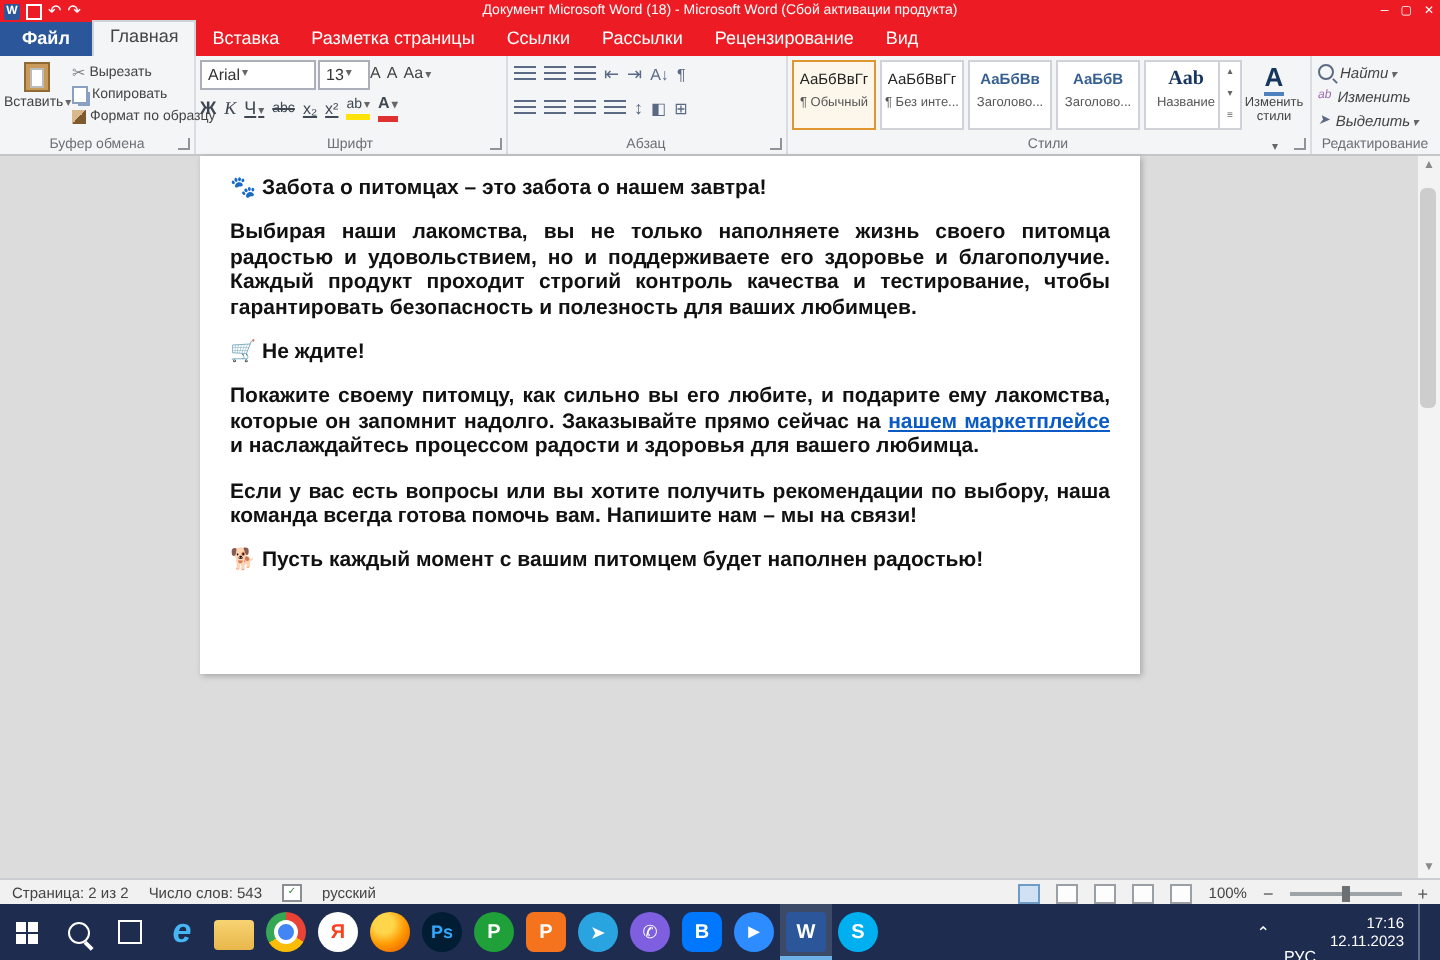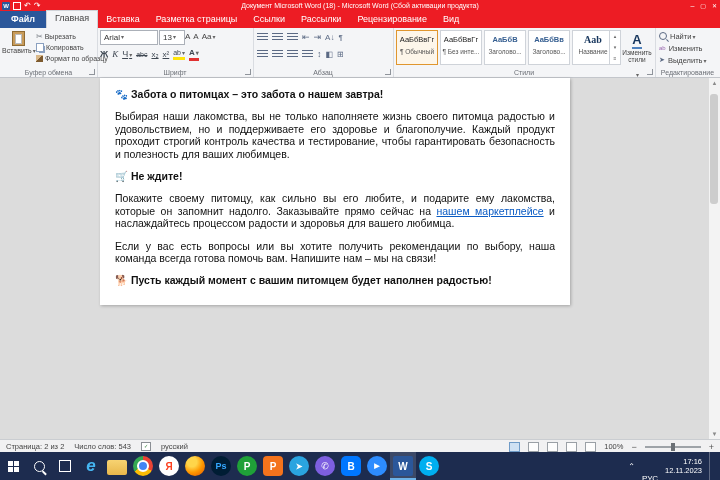--- a/index.html
+++ b/index.html
@@ -87,31 +87,31 @@
     background:#fff;font-size:5px;color:#666;text-align:center;line-height:11px;}
   .chgsty{position:absolute;left:229px;top:2px;width:30px;text-align:center;color:#444;}
   .chgsty .bigA{font-size:13px;font-weight:bold;color:#17365d;border-bottom:2px solid #4f81bd;
     display:inline-block;line-height:14px;}
   .chgsty .lbl{font-size:6.5px;line-height:7px;}
 
   
   .g-edit{left:655px;width:65px;}
   .erow{display:flex;align-items:center;gap:3px;height:12px;font-size:7.5px;color:#444;
     padding-left:4px;white-space:nowrap;}
-  .erows{position:absolute;left:0;top:2px;}
+  .erows{position:absolute;left:0;top:2px;font-style:italic;}
   .mag{width:6px;height:6px;border:1px solid #5b6a84;border-radius:50%;position:relative;}
   .mag::after{content:"";position:absolute;right:-3px;bottom:-2px;width:3px;height:1px;background:#5b6a84;transform:rotate(45deg);}
   .abic{font-size:6px;color:#9a6ab0;}
   .selic{font-size:7px;color:#5b6a84;}
 
   
   .docarea{position:absolute;left:0;top:78px;width:720px;height:361px;background:#dcdcdc;}
-  .page{position:absolute;left:100px;top:0;width:470px;height:227px;background:#fff;
+  .page{position:absolute;left:100px;top:0;width:470px;height:259px;background:#fff;
     box-shadow:1px 1px 3px rgba(0,0,0,.25);padding:10px 15px 0;box-sizing:border-box;}
-  .page p{margin:0 0 10px;font-size:10.5px;line-height:12.4px;color:#111;text-align:justify;}
+  .page p{margin:0 0 10px;font-size:10.5px;line-height:12.4px;color:#111;text-align:justify;font-weight:bold;}
   .page p.h{font-weight:bold;text-align:left;}
   .mlink{color:#0a5bc4;text-decoration:underline;}
   .vscroll{position:absolute;right:0;top:0;width:11px;height:361px;background:#f3f3f3;border-left:1px solid #dcdcdc;}
   .vthumb{position:absolute;left:1px;top:16px;width:8px;height:110px;background:#cdcdcd;border-radius:3px;}
   .varr{position:absolute;left:0;width:11px;text-align:center;font-size:6px;color:#8a8a8a;}
   .varr.up{top:2px;} .varr.dn{bottom:2px;}
 
   
   .statusbar{position:absolute;left:0;top:439px;width:720px;height:13px;background:#f1f1f2;
     border-top:1px solid #cacdd1;font-size:7.5px;color:#444;display:flex;align-items:center;}
@@ -271,25 +271,25 @@
       <div class="cards">
         <div class="card sel">
           <div class="prev">АаБбВвГг</div>
           <div class="nm">¶ Обычный</div>
         </div>
         <div class="card">
           <div class="prev">АаБбВвГг</div>
           <div class="nm">¶ Без инте...</div>
         </div>
         <div class="card prev-blue">
+          <div class="prev">АаБбВв</div>
+          <div class="nm">Заголово...</div>
+        </div>
+        <div class="card prev-blue">
           <div class="prev">АаБбВ</div>
-          <div class="nm">Заголово...</div>
-        </div>
-        <div class="card prev-blue">
-          <div class="prev">АаБбВв</div>
           <div class="nm">Заголово...</div>
         </div>
         <div class="card prev-title">
           <div class="prev">Aab</div>
           <div class="nm">Название</div>
         </div>
       </div>
       <div class="galscroll">▴<br>▾<br>≡</div>
       <div class="chgsty dd">
         <span class="bigA">А</span>

